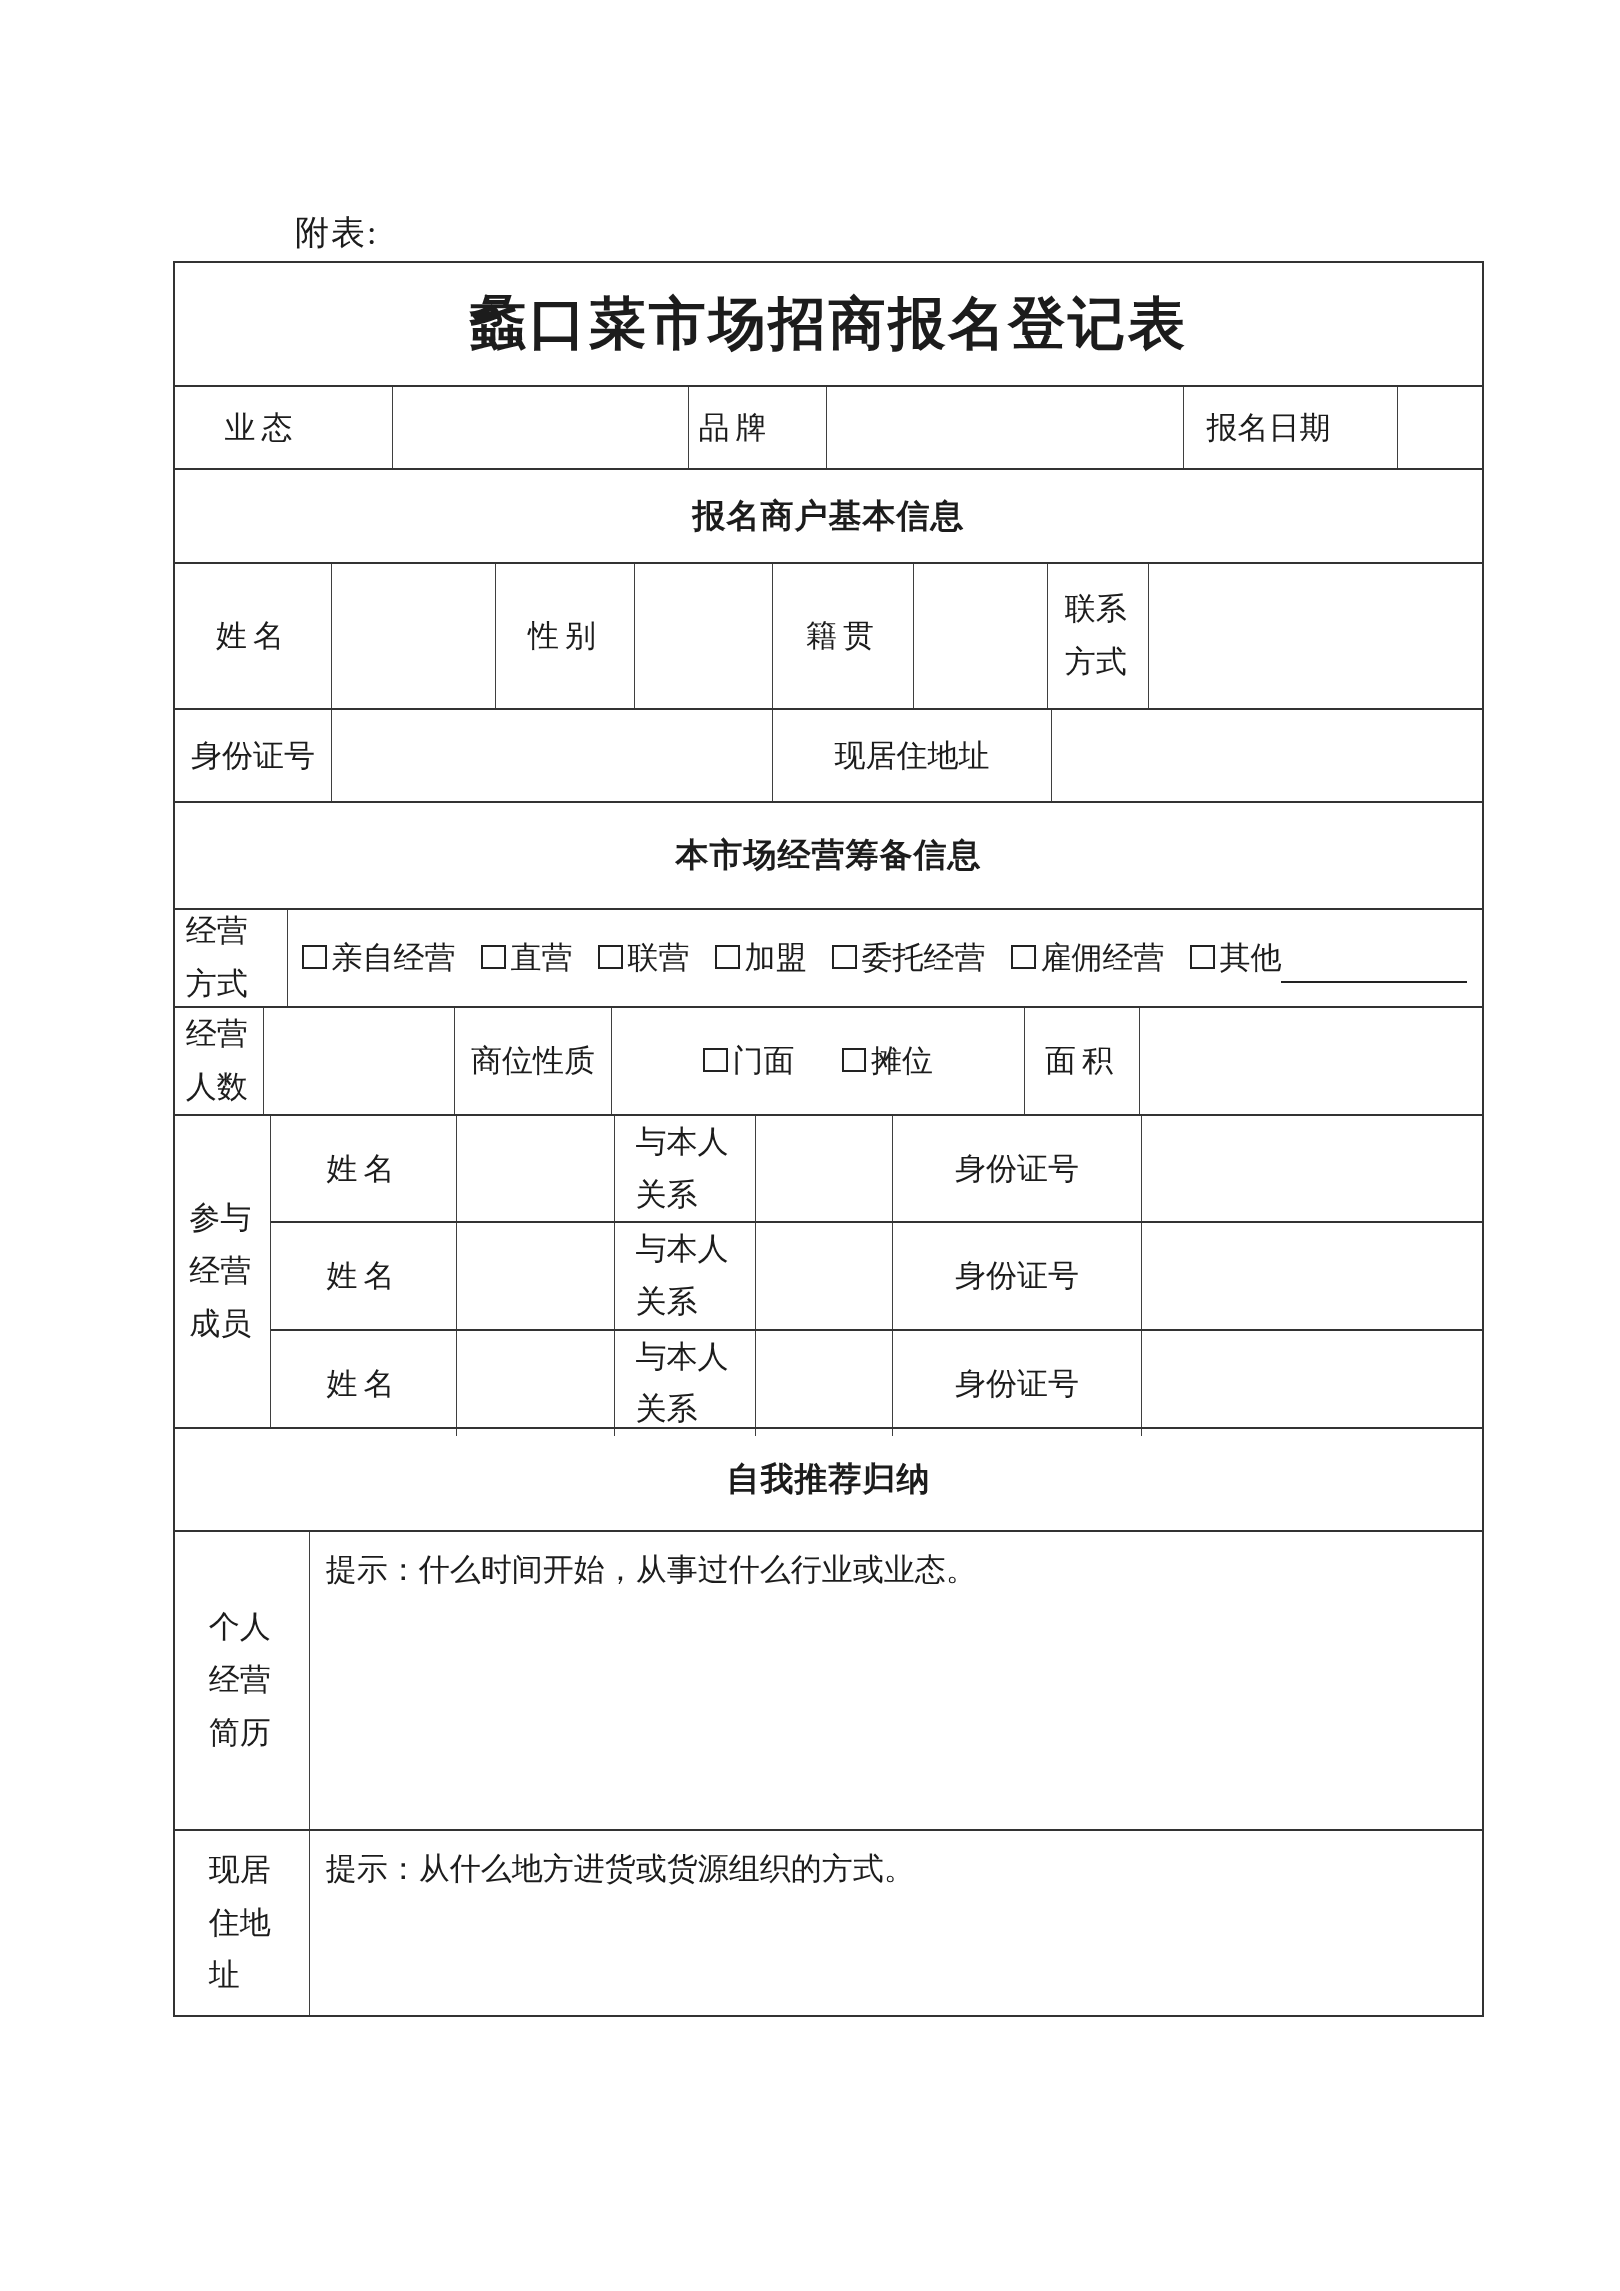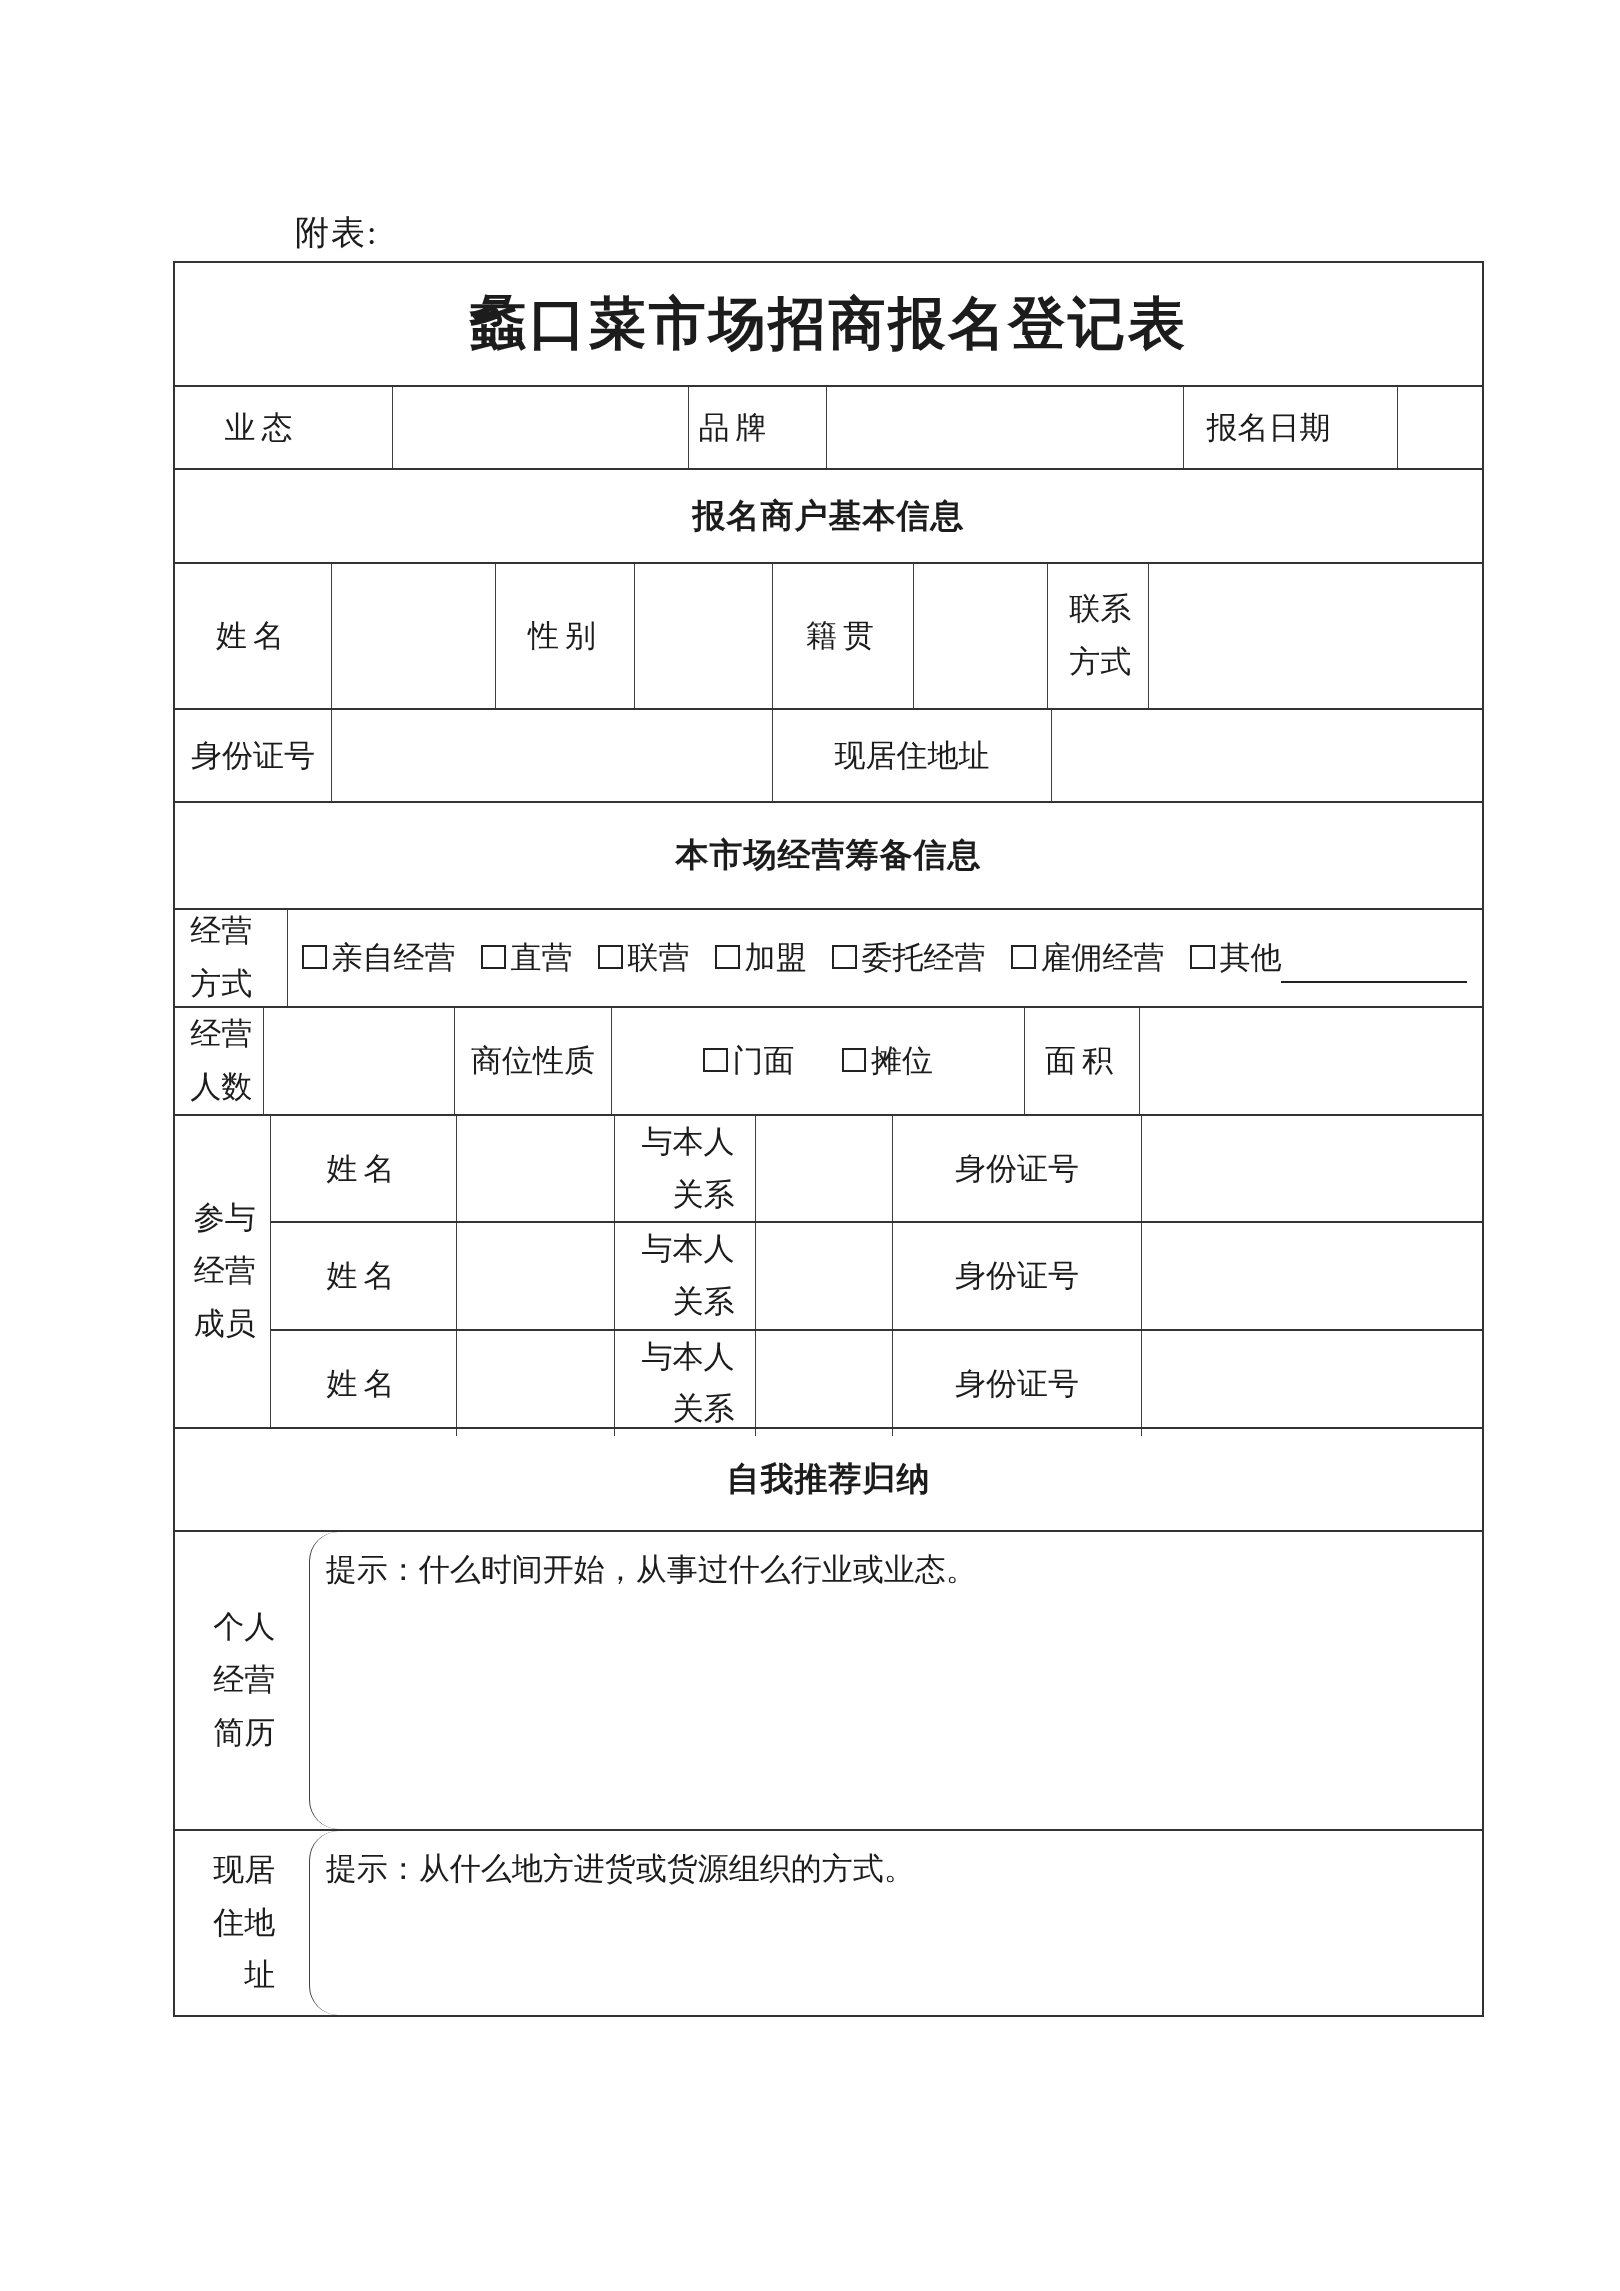--- a/index.html
+++ b/index.html
@@ -6,21 +6,21 @@
   .page{position:relative;width:1620px;height:2292px;background:#ffffff;
         color:#1c1c1c;font-family:"Liberation Serif","DejaVu Serif",serif;
         font-size:31px;overflow:hidden;}
   .annotation{position:absolute;left:283px;top:210px;font-size:34px;letter-spacing:2px;margin-left:12px;}
   .tbl{position:absolute;left:173px;top:261px;width:1311px;
        border:2px solid #333;display:flex;flex-direction:column;box-sizing:border-box;}
   .row{display:flex;box-sizing:border-box;border-top:2px solid #333;width:100%;}
   .row.first{border-top:none;}
   .cell{box-sizing:border-box;border-left:1px solid #3f3f3f;
         display:flex;align-items:center;justify-content:center;
-        text-align:right;line-height:1.6;min-width:0;}
+        text-align:left;line-height:1.6;min-width:0;}
   .cell.nb{border-left:none;}
   .grow{flex:1;}
   .title-row{height:122px;align-items:center;justify-content:center;}
   .doc-title{font-size:57px;font-weight:bold;letter-spacing:2.9px;}
   .section-row{height:94px;align-items:center;justify-content:center;
                font-weight:bold;font-size:33px;letter-spacing:1px;}
   .ls{letter-spacing:5.9px;}
   .w2{display:inline-block;width:2.15em;line-height:1.7;}
   .w3{display:inline-block;width:3.2em;line-height:1.7;}
   .cb-line{justify-content:flex-start;text-align:left;padding-left:14px;white-space:nowrap;overflow:hidden;}
@@ -28,21 +28,21 @@
   .opt:last-child{margin-right:0;}
   .cb{display:inline-block;width:20.6px;height:20.6px;border:2px solid #222;
       margin-right:4.9px;vertical-align:-1px;background:#fff;}
   .blank-line{display:inline-block;width:186px;height:1.1em;
       border-bottom:2px solid #222;vertical-align:bottom;}
   .member-col{flex:1;display:flex;flex-direction:column;border-left:1px solid #3f3f3f;}
   .mrow{display:flex;flex:1;border-top:2px solid #333;box-sizing:border-box;}
   .mrow.first{border-top:none;}
   .member-col .cell:first-child{border-left:none;}
   .hint-cell{align-items:flex-start;justify-content:flex-start;text-align:right;
-             padding:13.7px 17.6px 0 15.7px;line-height:1.55;border-radius:29px;}
+             padding:13.7px 17.6px 0 15.7px;line-height:1.55;}
   .stall-gap{display:inline-block;width:47px;}
 </style>
 </head>
 <body>
 
 <div class="page">
 
   <div class="annotation">附表:</div>
 
   <div class="tbl">

